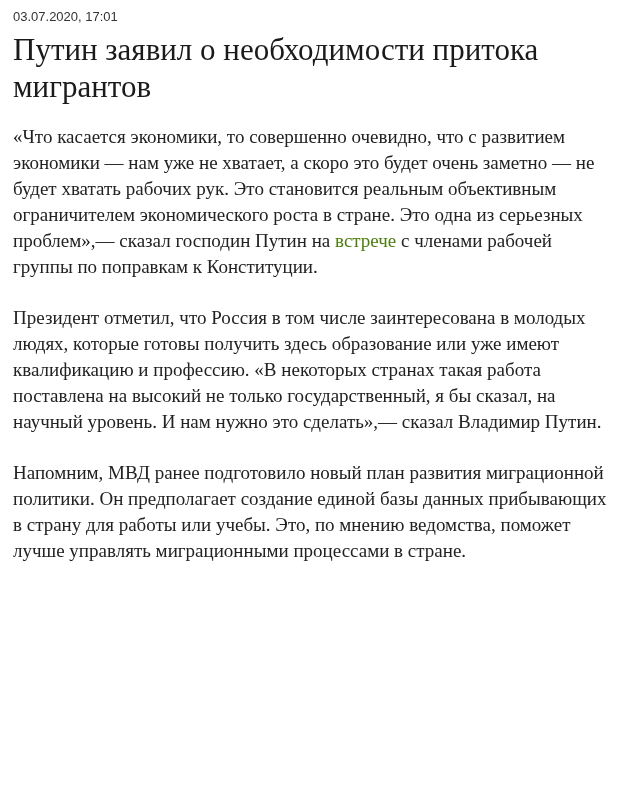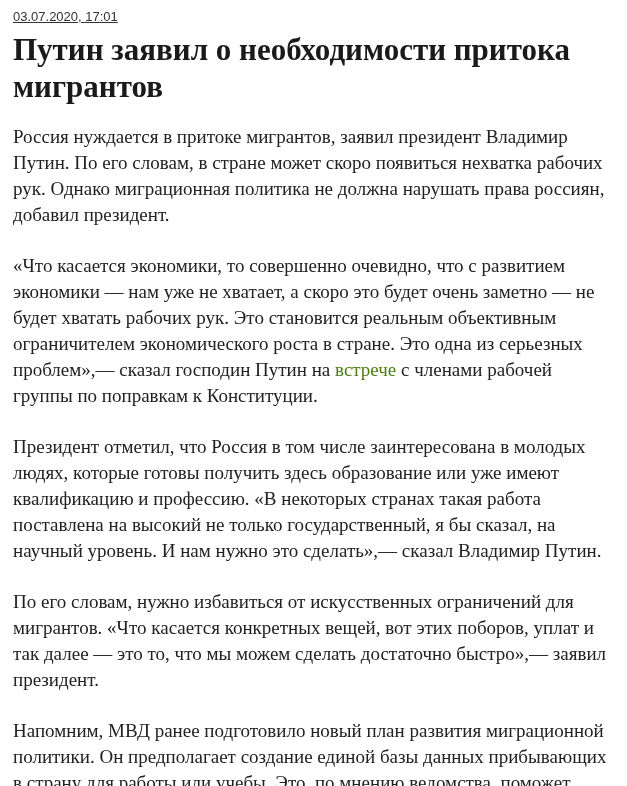--- a/index.html
+++ b/index.html
@@ -15,25 +15,24 @@
   .article {
     padding: 9px 13px 0 13px;
     box-sizing: border-box;
   }
   .article-date {
     font-family: "Liberation Sans", sans-serif;
     font-size: 13px;
     line-height: 15px;
     color: #333333;
     margin: 0 0 7px 0;
-    text-decoration: underline;
   }
   .article-title {
     font-family: "Liberation Serif", serif;
-    font-weight: 700;
+    font-weight: 400;
     font-size: 31px;
     line-height: 37px;
     color: #1a1a1a;
     margin: 0 0 19px 0;
     max-width: 600px;
   }
   .article-body p {
     font-family: "Liberation Serif", serif;
     font-size: 19px;
     line-height: 26px;
@@ -51,24 +50,22 @@
 <body>
 
 <div class="article">
 
   <div class="article-date">03.07.2020, 17:01</div>
 
   <h1 class="article-title">Путин заявил о необходимости притока мигрантов</h1>
 
   <div class="article-body">
 
-    <p>Россия нуждается в притоке мигрантов, заявил президент Владимир Путин. По его словам, в стране может скоро появиться нехватка рабочих рук. Однако миграционная политика не должна нарушать права россиян, добавил президент.</p>
 
     <p><span>«Что касается экономики, то совершенно очевидно, что с развитием экономики — нам уже не хватает, а скоро это будет очень заметно — не будет хватать рабочих рук. Это становится реальным объективным ограничителем экономического роста в стране. Это одна из серьезных проблем»,— сказал господин Путин на </span><a class="inline-link">встрече</a><span> с членами рабочей группы по поправкам к Конституции.</span></p>
 
     <p>Президент отметил, что Россия в том числе заинтересована в молодых людях, которые готовы получить здесь образование или уже имеют квалификацию и профессию. «В некоторых странах такая работа поставлена на высокий не только государственный, я бы сказал, на научный уровень. И нам нужно это сделать»,— сказал Владимир Путин.</p>
 
-    <p>По его словам, нужно избавиться от искусственных ограничений для мигрантов. «Что касается конкретных вещей, вот этих поборов, уплат и так далее — это то, что мы можем сделать достаточно быстро»,— заявил президент.</p>
 
     <p>Напомним, МВД ранее подготовило новый план развития миграционной политики. Он предполагает создание единой базы данных прибывающих в страну для работы или учебы. Это, по мнению ведомства, поможет лучше управлять миграционными процессами в стране.</p>
 
   </div>
 </div>
 
 </body></html>

